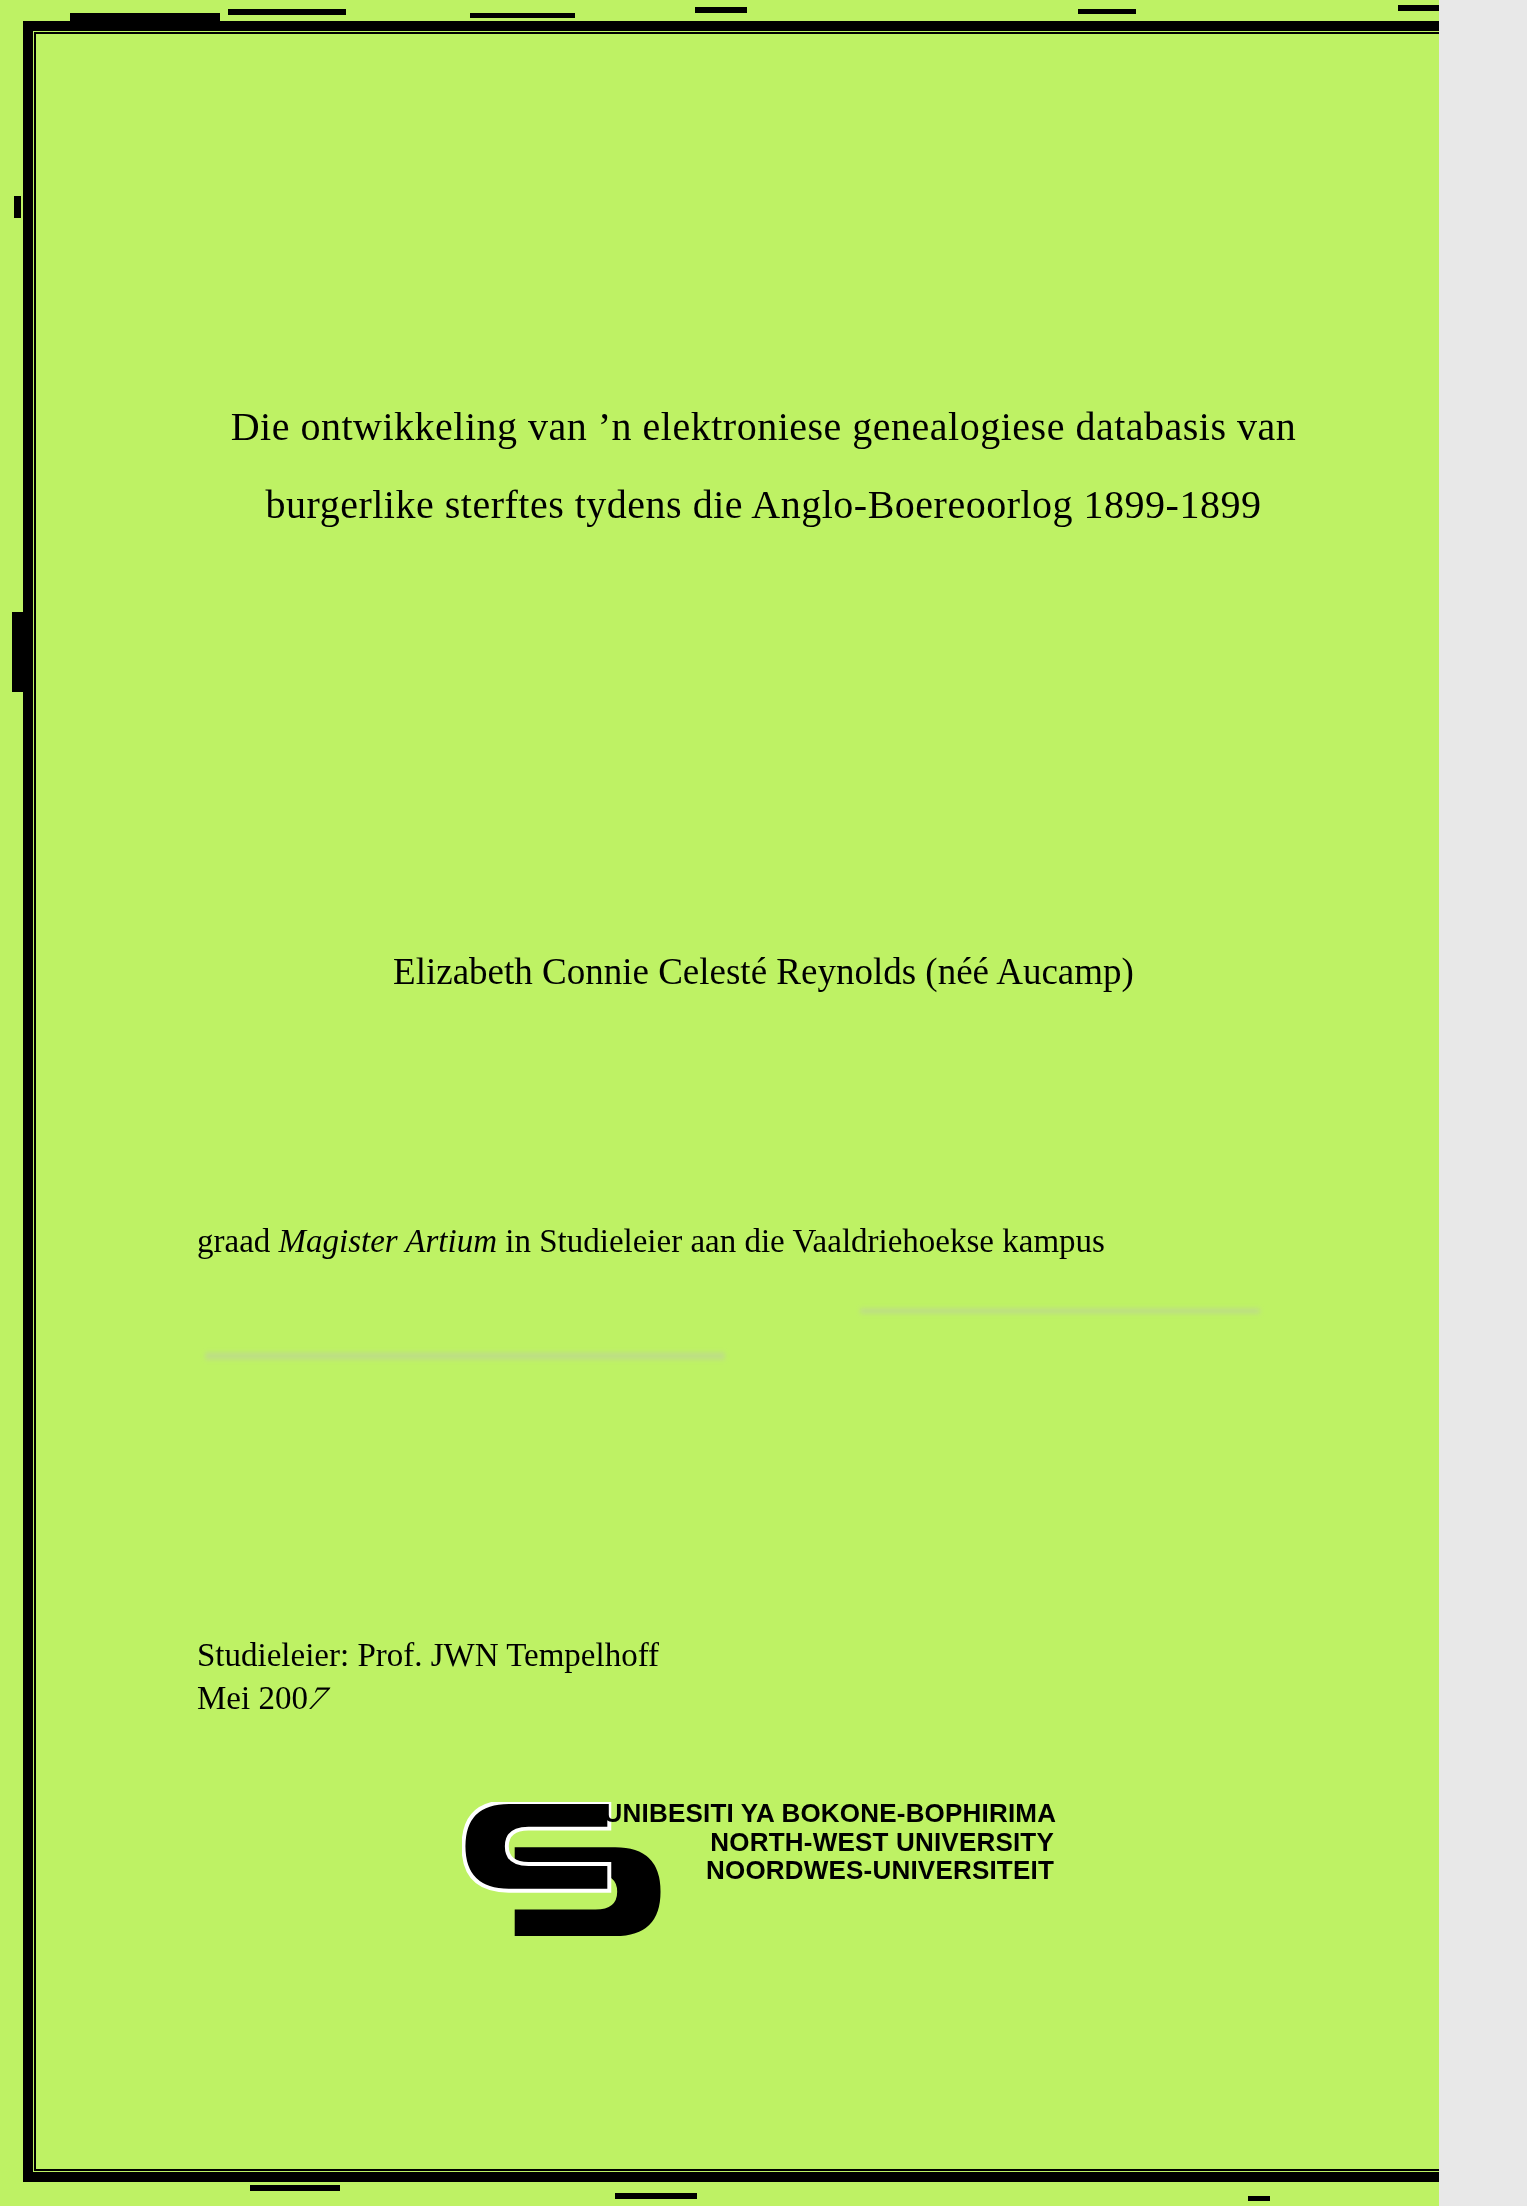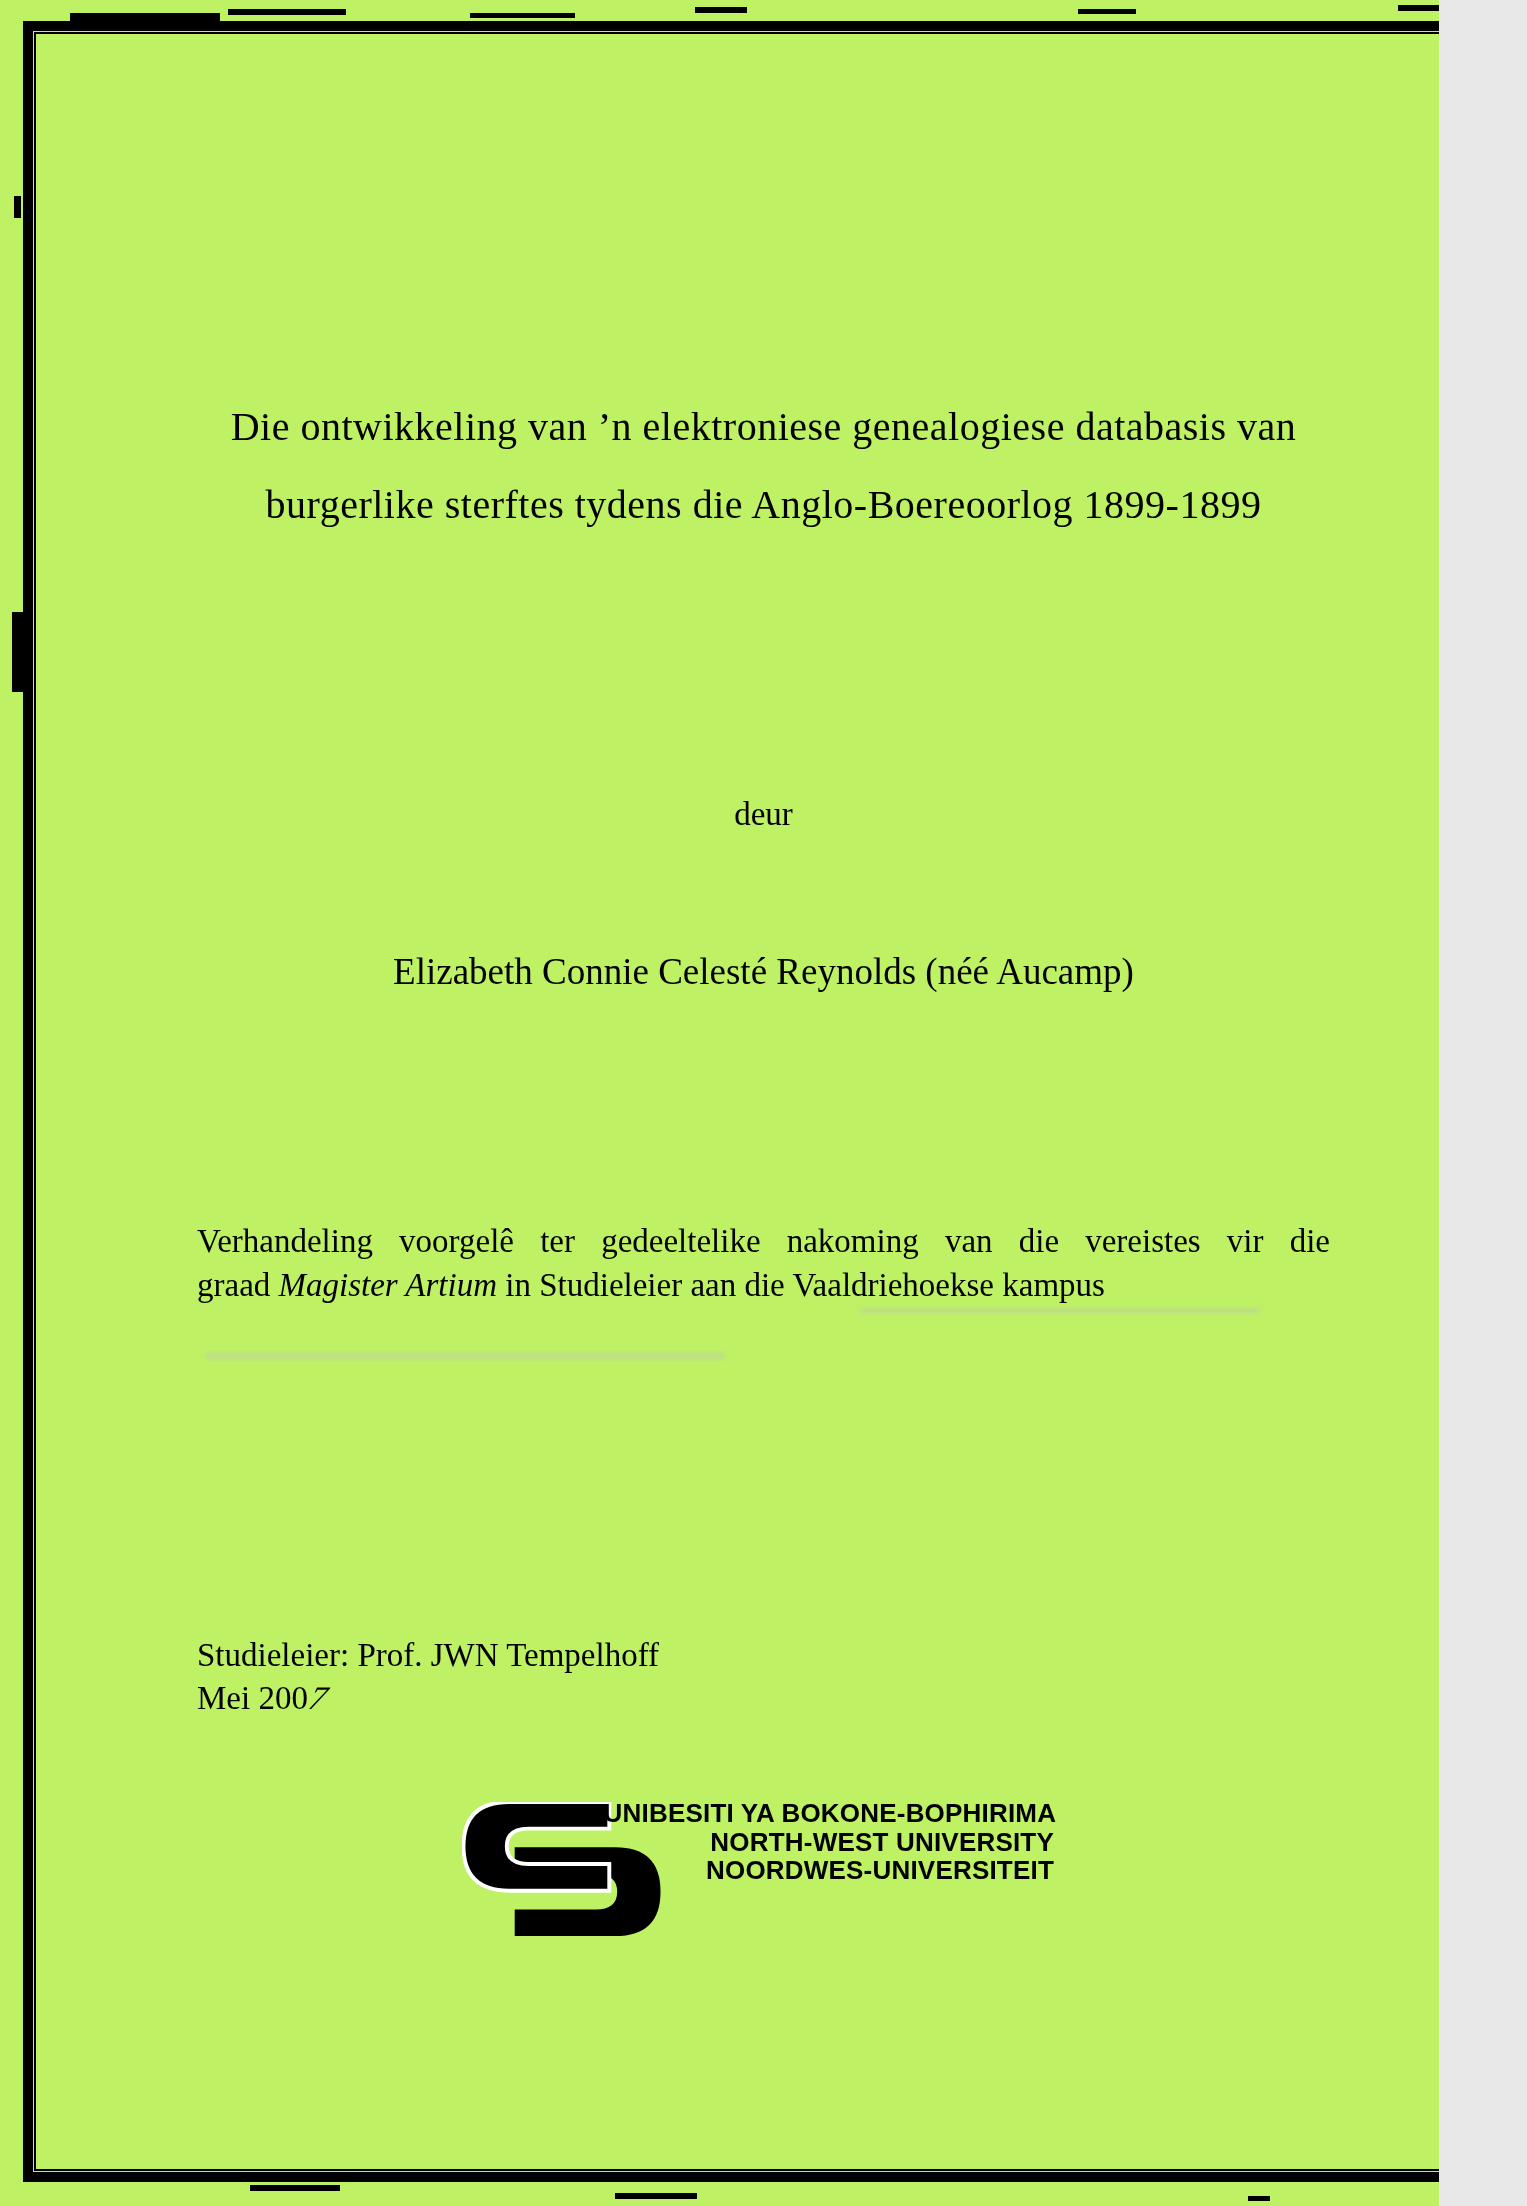--- a/index.html
+++ b/index.html
@@ -96,26 +96,24 @@
 
   <div class="frame-outer">
     <div class="frame-inner"></div>
   </div>
 
   <div class="title">
     <div>Die ontwikkeling van ’n elektroniese genealogiese databasis van</div>
     <div>burgerlike sterftes tydens die Anglo-Boereoorlog 1899-1899</div>
   </div>
 
-  <div class="byline">deur</div>
 
   <div class="author">Elizabeth Connie Celesté Reynolds (néé Aucamp)</div>
 
   <div class="statement">
-    <div class="stmt-line1">Verhandeling voorgelê ter gedeeltelike nakoming van die vereistes vir die</div>
     <div><span>graad </span><span class="stmt-italic">Magister Artium</span><span> in Studieleier aan die Vaaldriehoekse kampus</span></div>
   </div>
 
   <div class="supervisor-block">
     <div>Studieleier: Prof. JWN Tempelhoff</div>
     <div><span>Mei 200</span><span class="digit-skew">7</span></div>
   </div>
 
   <svg class="logo-mark" viewBox="0 0 200 136" xmlns="http://www.w3.org/2000/svg" aria-hidden="true">
     <path d="M52 46 H154 Q200 46 200 91 Q200 136 154 136 H52 V109 H134 Q156 109 156 91 Q156 73 134 73 H52 Z" fill="#000"></path>

